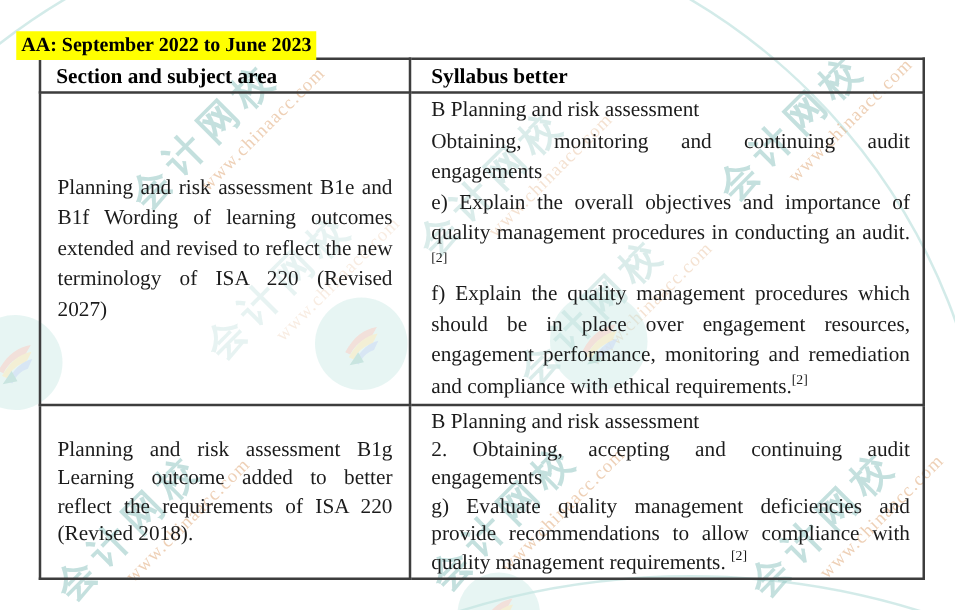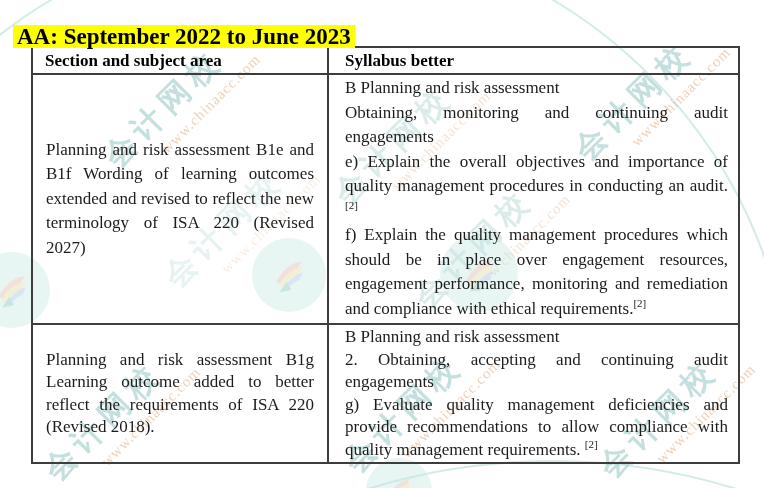--- a/index.html
+++ b/index.html
@@ -19,21 +19,21 @@
   .logo{position:absolute;border-radius:50%;
         background:rgba(198,230,227,0.42);
         display:flex;align-items:center;justify-content:center;}
   .logo svg{width:78%;height:78%;opacity:0.75;}
   .arc{position:absolute;border-radius:50%;
        border:2px solid rgba(140,202,196,0.38);}
   
   .title{
     position:absolute;left:13px;top:25px;z-index:2;
     background:#ffff00;color:#000;
-    font-weight:bold;font-size:23px;line-height:21px;padding:1px 4px;
+    font-weight:bold;font-size:16px;line-height:21px;padding:1px 4px;
     white-space:nowrap;
   }
   table.grid{
     position:absolute;left:31px;top:46px;z-index:1;
     width:707px;border-collapse:collapse;table-layout:fixed;
     background:transparent;
   }
   col.c1{width:296px;} col.c2{width:411px;}
   .grid th,.grid td{border:2px solid #3d3d3d;background:transparent;}
   .grid th{

